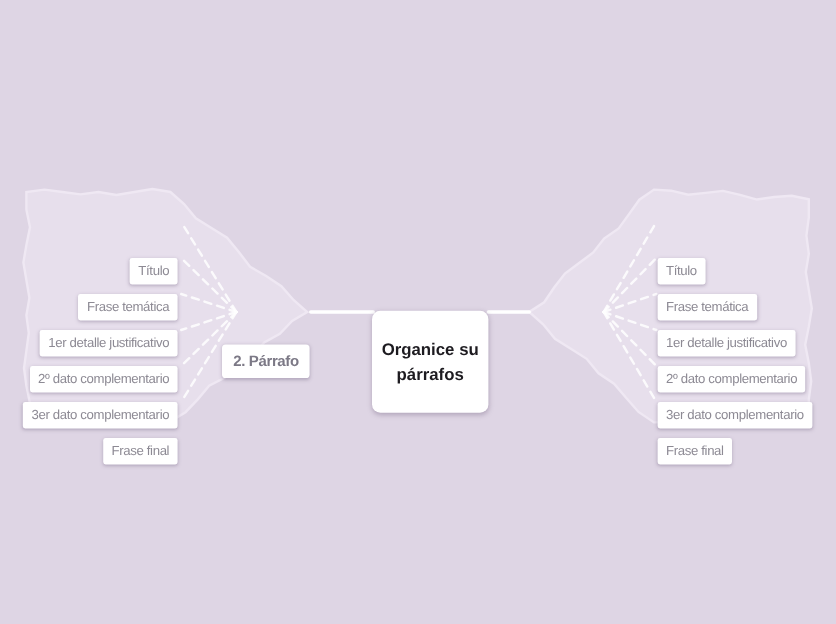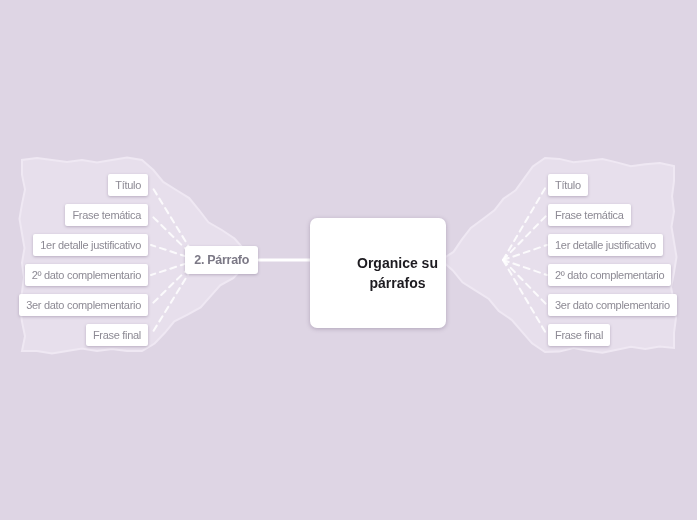--- a/index.html
+++ b/index.html
@@ -5,39 +5,38 @@
   html,body{margin:0;padding:0;}
   #canvas{
     position:relative;width:697px;height:520px;overflow:hidden;
     background:var(--bg,#ded5e4);
     font-family:"Liberation Sans",sans-serif;
   }
   #layer{position:absolute;left:0;top:0;}
   .node{
     position:absolute;background:var(--node-bg,#ffffff);
     box-shadow:0 1px 3px rgba(109,92,123,.38);
-    border-radius:2px;white-space:nowrap;z-index:2;
+    border-radius:2px;white-space:nowrap;z-index:2;margin-top:41px;
   }
   .child{
     height:22px;line-height:22px;padding:0 7px;
     font-size:11px;letter-spacing:-0.3px;
     color:var(--child-text,#8d8a94);
   }
   .branch{
     height:28px;line-height:28px;padding:0 9px;
     font-size:12.5px;font-weight:bold;letter-spacing:-0.3px;
     color:var(--branch-text,#7c7986);border-radius:3px;
   }
   .root{
-    left:310px;top:218px;width:97px;height:110px;border-radius:7px;
+    left:310px;top:218px;width:97px;height:85px;border-radius:7px;
     display:flex;align-items:center;justify-content:center;text-align:center;
     font-size:14px;font-weight:bold;line-height:1.45;
     color:var(--root-text,#1d1b20);white-space:normal;
     box-shadow:0 1px 4px rgba(109,92,123,.4);
-    padding-left:39px;
   }
 </style>
 </head>
 <body>
 
 <div id="canvas">
 
   <svg id="layer" width="697" height="520">
       <path d="M142,160L153.4,170.0L163.2,181.9L176.2,190.0L189.2,198.1L199.0,210.0L208.4,222.3L221.8,230.0L234.5,238.5L244.6,250.0L256.0,260.0L243.4,267.5L233.2,278.2L220.2,285.3L210.4,296.4L200.6,307.5L187.6,314.6L174.3,321.4L164.8,332.8L154.6,343.5L142.0,351.0L127.0,351.0L112.0,349.0L97.0,351.0L82.0,348.5L67.0,351.0L52.0,353.5L37.0,351.0L22.0,351.0L25.0,336.3L22.0,321.6L20.0,306.9L22.0,292.2L24.0,277.5L22.0,262.8L24.5,248.2L22.0,233.5L19.5,218.8L22.0,204.1L25.0,189.4L22.0,174.7L22.0,160.0L37.0,158.0L52.0,160.0L67.0,162.0L82.0,160.0L97.0,162.5L112.0,160.0L127.0,157.5L142.0,160.0Z" fill="#e7dfec" stroke="#efe8f3" stroke-width="2"></path>
       <path d="M545,158L559.3,158.9L573.5,162.3L588.0,160.7L602.5,159.1L616.7,162.4L630.8,166.3L645.3,164.2L659.8,163.1L674.0,166.0L674.0,181.2L672.0,196.3L674.0,211.5L671.5,226.7L674.0,241.8L676.5,257.0L674.0,272.2L671.0,287.3L674.0,302.5L676.0,317.7L674.0,332.8L674.0,348.0L659.6,346.4L645.3,348.9L630.9,346.8L616.7,349.8L602.4,352.7L588.0,350.7L573.6,348.1L559.3,351.6L545.0,352.0L532.1,343.3L521.9,331.6L511.7,319.8L498.8,311.1L488.9,299.0L475.7,290.7L462.5,282.3L452.6,270.2L441.0,260.0L453.5,251.9L461.8,239.6L470.8,228.0L482.6,219.2L494.4,210.4L503.4,198.8L515.6,190.4L524.2,178.4L532.8,166.4L545.0,158.0Z" fill="#e7dfec" stroke="#efe8f3" stroke-width="2"></path>

